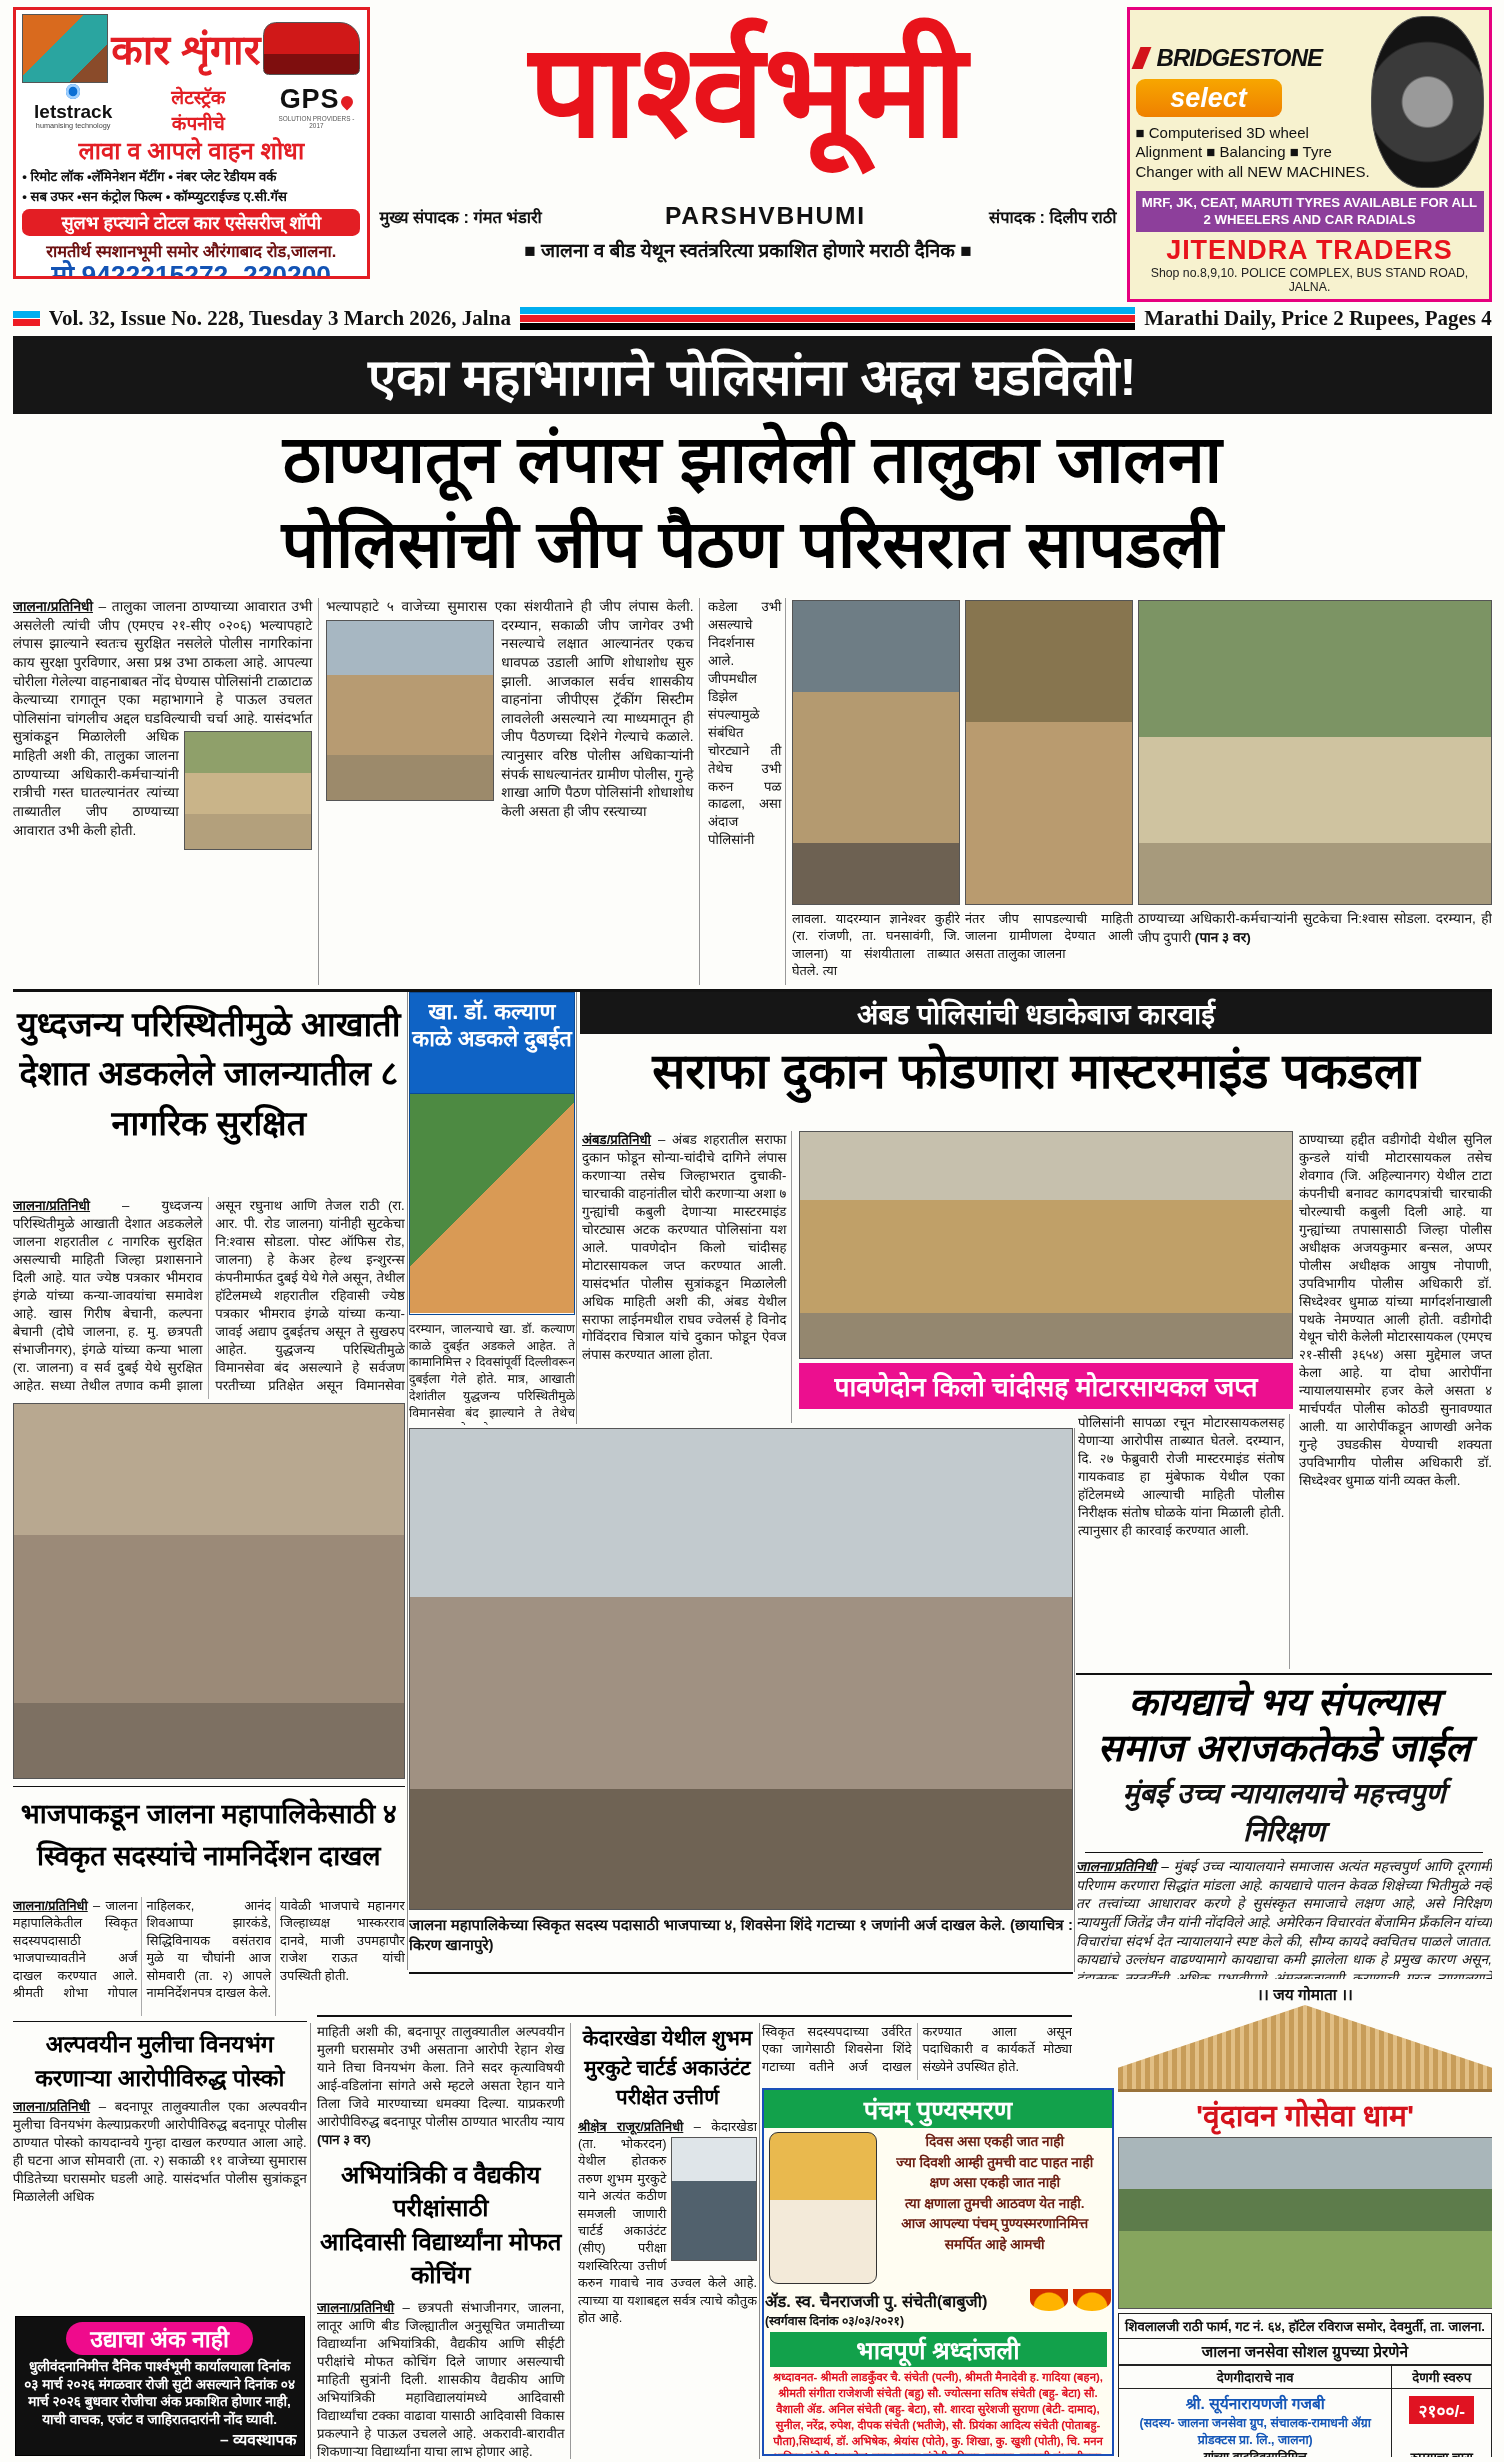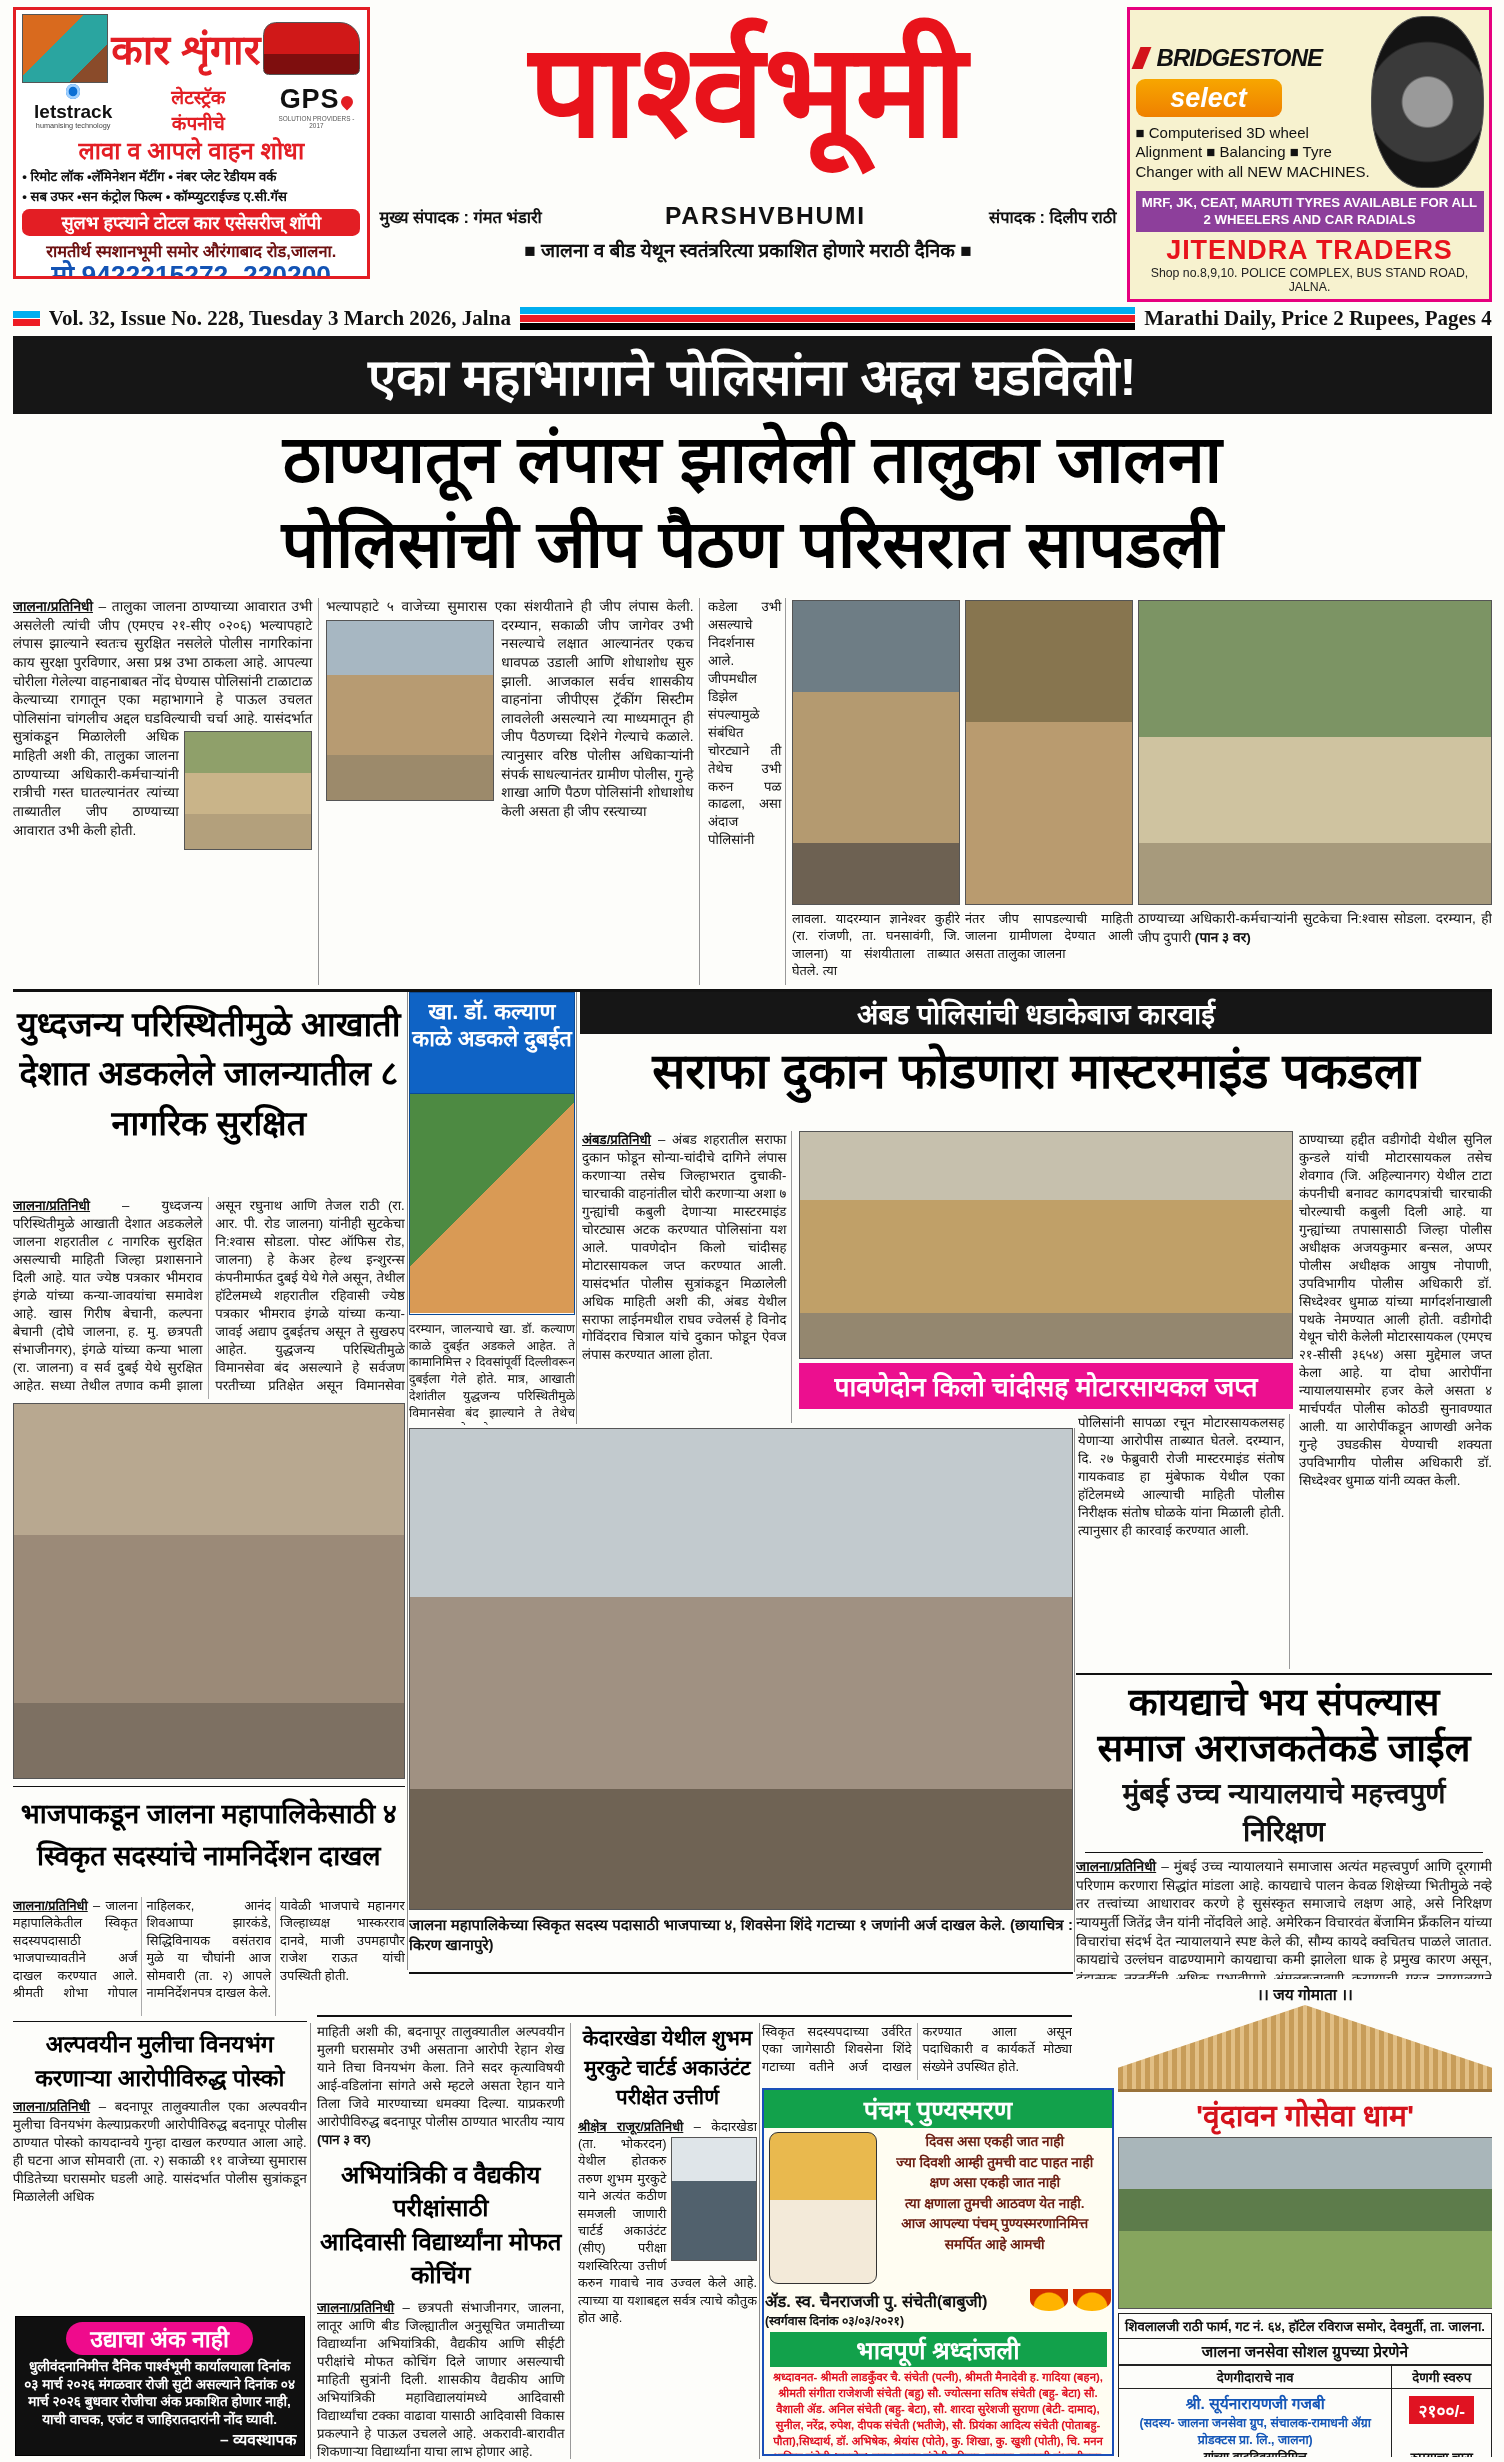--- a/index.html
+++ b/index.html
@@ -171,21 +171,21 @@
     <span>पोलिसांनी सापळा रचून मोटारसायकलसह येणाऱ्या आरोपीस ताब्यात घेतले. दरम्यान, दि. २७ फेब्रुवारी रोजी मास्टरमाइंड संतोष गायकवाड हा मुंबेफाक येथील एका हॉटेलमध्ये आल्याची माहिती पोलीस निरीक्षक संतोष घोळके यांना मिळाली होती. त्यानुसार ही कारवाई करण्यात आली.</span>
   </div>
 
   <div class="abs ph sc-office" style="left:409px;top:1428px;width:664px;height:482px;"></div>
   <div class="abs" style="left:409px;top:1915px;width:664px;height:53px;font-size:15px;font-weight:600;line-height:1.35;text-align:justify;">
     <span>जालना महापालिकेच्या स्विकृत सदस्य पदासाठी भाजपाच्या ४, शिवसेना शिंदे गटाच्या १ जणांनी अर्ज दाखल केले. (छायाचित्र : किरण खानापुरे)</span>
   </div>
   <div class="hrule" style="left:409px;top:1972px;width:664px;height:1.8px;"></div>
 
   <div class="hrule" style="left:1076px;top:1673px;width:416px;height:1.8px;"></div>
-  <div class="abs" style="left:1076px;top:1680px;width:416px;height:299px;">
+  <div class="abs" style="left:1076px;top:1680px;width:416px;height:299px;font-style:italic;">
     <div class="hl" style="font-size:38px;line-height:1.2;">कायद्याचे भय संपल्यास</div>
     <div class="hl" style="font-size:38px;line-height:1.2;">समाज अराजकतेकडे जाईल</div>
     <div style="font-size:28px;font-weight:800;text-align:center;border-bottom:1.8px solid #111;padding-bottom:2.7px;margin:1.8px 9px 5.5px;">मुंबई उच्च न्यायालयाचे महत्त्वपुर्ण निरिक्षण</div>
     <div class="txt" style="font-size:13.7px;">
       <span class="dl">जालना/प्रतिनिधी</span>
       <span>– मुंबई उच्च न्यायालयाने समाजास अत्यंत महत्त्वपुर्ण आणि दूरगामी परिणाम करणारा सिद्धांत मांडला आहे. कायद्याचे पालन केवळ शिक्षेच्या भितीमुळे नव्हे तर तत्त्वांच्या आधारावर करणे हे सुसंस्कृत समाजाचे लक्षण आहे, असे निरिक्षण न्यायमुर्ती जितेंद्र जैन यांनी नोंदविले आहे.</span>
       <span>अमेरिकन विचारवंत बेंजामिन फ्रँकलिन यांच्या विचारांचा संदर्भ देत न्यायालयाने स्पष्ट केले की, सौम्य कायदे क्वचितच पाळले जातात. कायद्यांचे उल्लंघन वाढण्यामागे कायद्याचा कमी झालेला धाक हे प्रमुख कारण असून, दंडात्मक तरतुदींची अधिक प्रभावीपणे अंमलबजावणी करण्याची गरज न्यायालयाने</span>
       <span class="jump">(पान ३ वर)</span>
     </div>
   </div>

